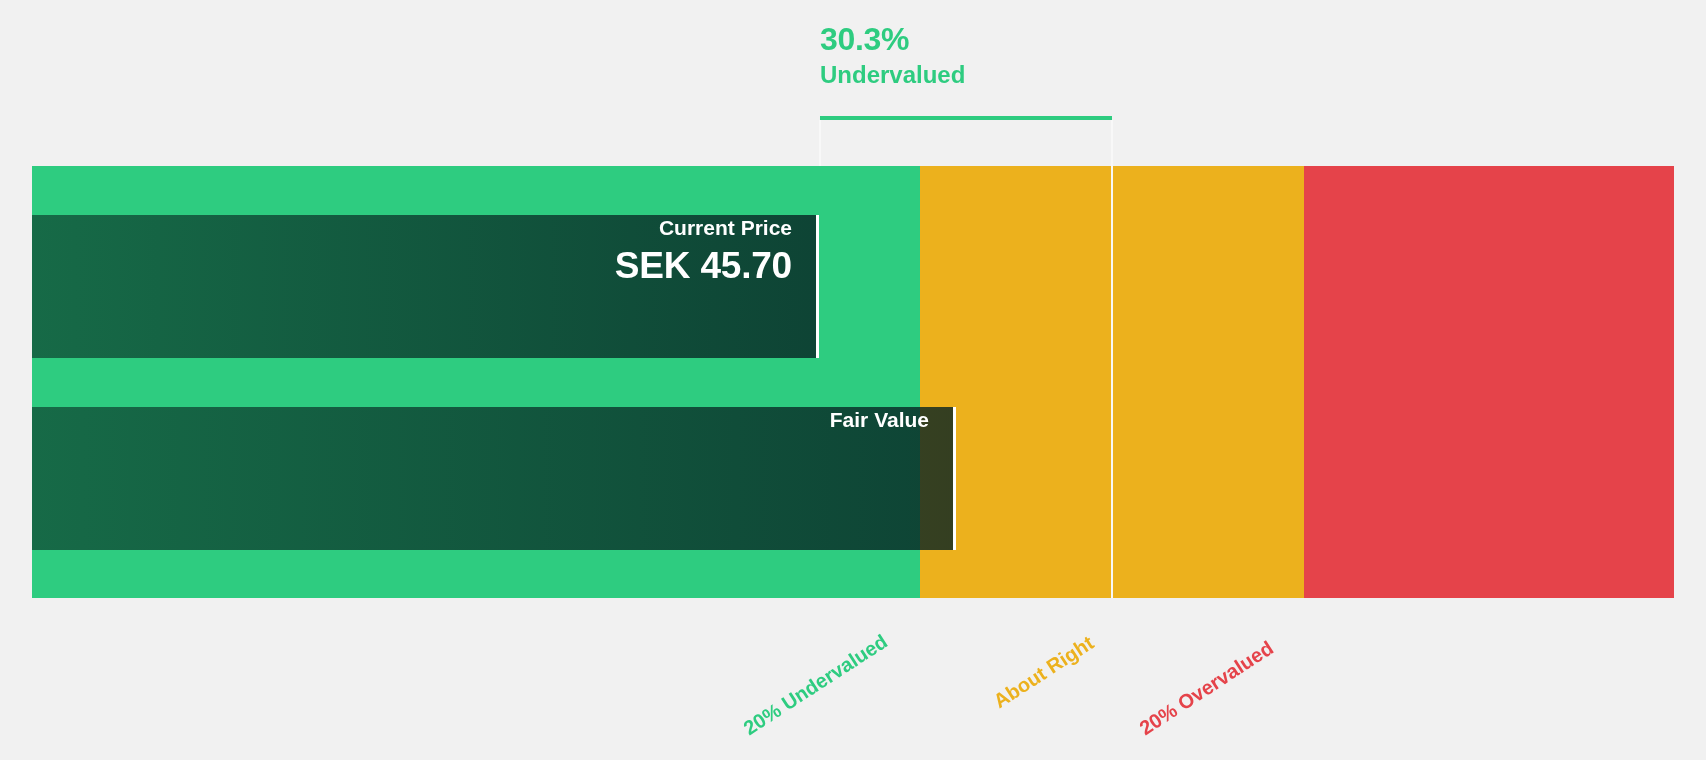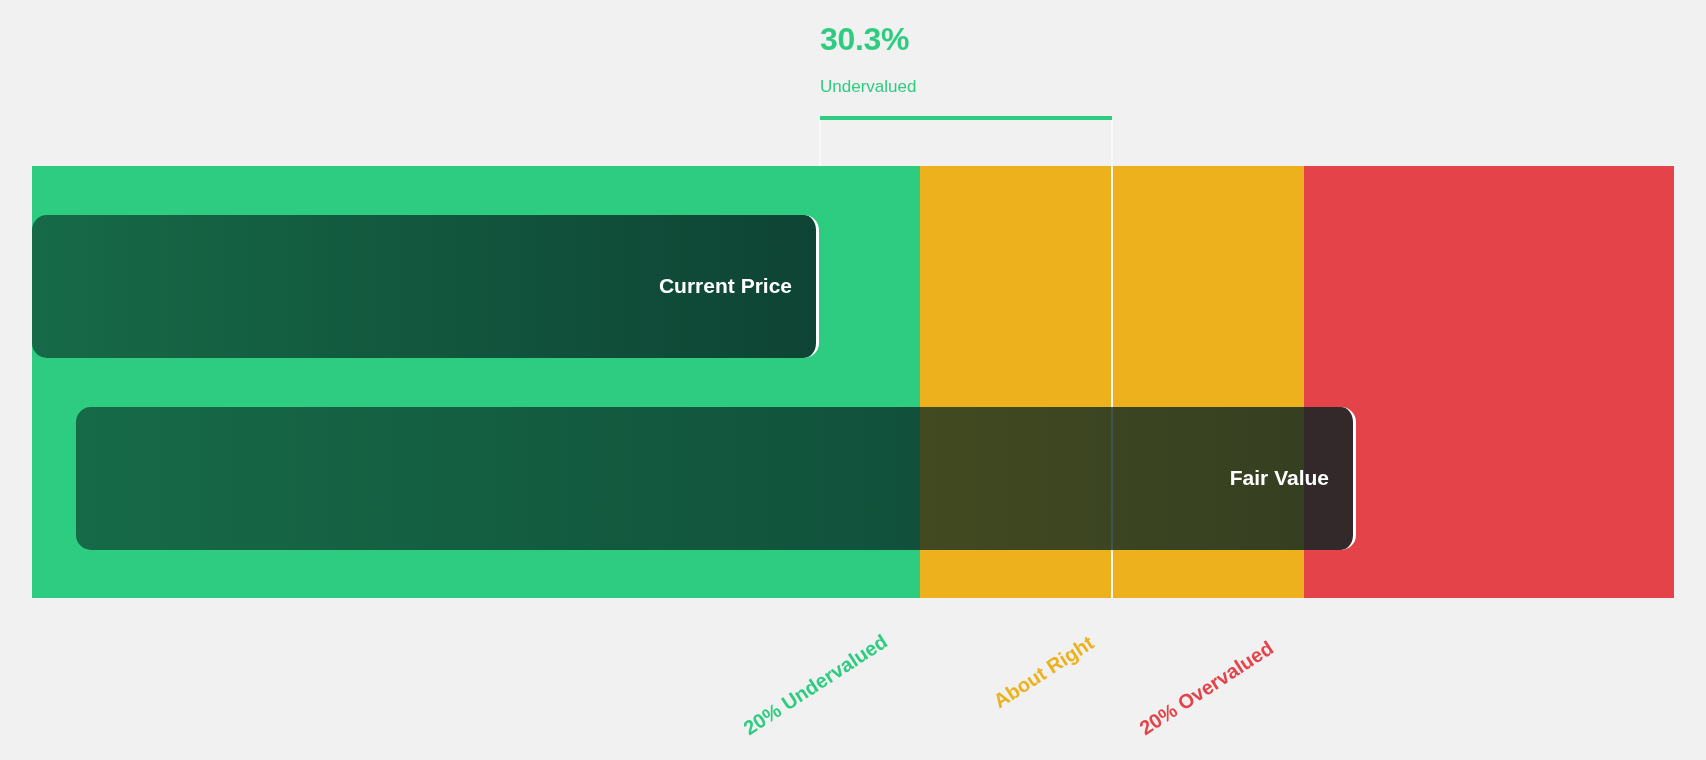--- a/index.html
+++ b/index.html
@@ -30,25 +30,25 @@
   }
   .callout-pct {
     font-size: 32px;
     font-weight: bold;
     color: #2ecc80;
     line-height: 1.08;
     letter-spacing: -0.3px;
     white-space: nowrap;
   }
   .callout-state {
-    font-size: 17px;
-    font-weight: normal;
+    font-size: 24px;
+    font-weight: bold;
     color: #2ecc80;
     line-height: 1.2;
-    margin-top: 20px;
+    margin-top: 4px;
     white-space: nowrap;
   }
   .callout-underline {
     position: absolute;
     left: 820px;
     top: 116px;
     width: 292px;
     height: 4px;
     background: #2ecc80;
   }
@@ -89,45 +89,42 @@
   .band-fair-high { left: 1081px; width: 191px;  background: #ecb11d; }
   .band-over      { left: 1272px; width: 370px;  background: #e5434a; }
 
   
   .value-bar {
     position: absolute;
     left: 32px;
     display: flex;
     flex-direction: column;
     align-items: flex-end;
-    justify-content: center;
     box-sizing: border-box;
     padding-right: 24px;
     color: #ffffff;
     overflow: hidden;
-    border-radius: 15px;
   }
   .bar-current {
     top: 215px;
     width: 787px;
     height: 143px;
     border-right: 3px solid #ffffff;
     background: linear-gradient(to right,
                 rgba(8, 46, 36, 0.62) 0%,
                 rgba(6, 34, 34, 0.80) 100%);
   }
   .bar-fair {
     top: 407px;
-    width: 1280px;
+    width: 924px;
     height: 143px;
     border-right: 3px solid #ffffff;
     background: linear-gradient(to right,
                 rgba(8, 46, 36, 0.62) 0%,
                 rgba(6, 34, 34, 0.80) 100%);
-    margin-left: 44px;
   }
   .bar-label {
     font-size: 21px;
     font-weight: bold;
     line-height: 1.25;
     white-space: nowrap;
   }
   .bar-value {
     font-size: 37px;
     font-weight: bold;
@@ -166,20 +163,21 @@
 
   <div class="bands">
     <div class="band band-under"></div>
     <div class="band band-fair-low"></div>
     <div class="band band-fair-high"></div>
     <div class="band band-over"></div>
   </div>
 
   <div class="value-bar bar-current">
     <div class="bar-label">Current Price</div>
+    <div class="bar-value">SEK 45.70</div>
   </div>
 
   <div class="value-bar bar-fair">
     <div class="bar-label">Fair Value</div>
   </div>
 
   <div class="tick tick-under">20% Undervalued</div>
   <div class="tick tick-right">About Right</div>
   <div class="tick tick-over">20% Overvalued</div>
 

